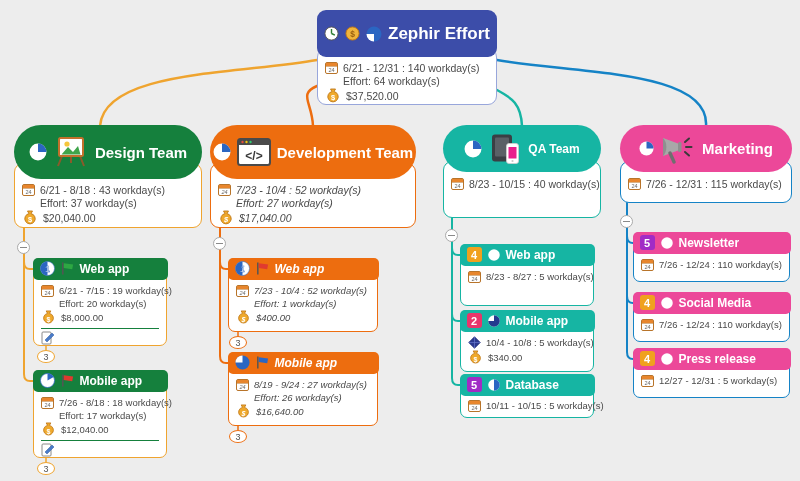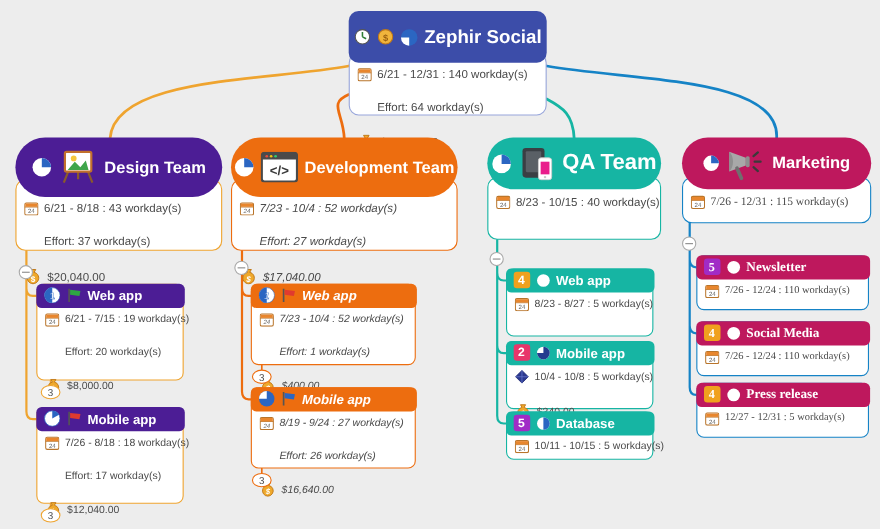--- a/index.html
+++ b/index.html
@@ -5,41 +5,41 @@
   html,body{margin:0;padding:0;background:#EDEDED;}
   .canvas{position:relative;width:800px;height:481px;background:#EDEDED;
           font-family:"Liberation Sans",sans-serif;overflow:hidden;}
   svg.wires{position:absolute;left:0;top:0;z-index:0;}
   svg.wires path{fill:none;stroke-linecap:round;}
   .node{position:absolute;z-index:1;}
   .pill{position:absolute;left:0;right:0;top:0;display:flex;align-items:center;justify-content:center;
         gap:6px;color:#fff;font-weight:bold;z-index:2;}
   .icard{position:absolute;left:0;right:0;background:#fff;border:1.5px solid;border-radius:9px;z-index:1;
          box-sizing:border-box;}
-  .rows{display:flex;flex-direction:column;gap:18px;padding:3px 5px 0 7px;}
+  .rows{display:flex;flex-direction:column;gap:1px;padding:3px 5px 0 7px;}
   .row{display:flex;align-items:center;gap:5px;font-size:10.5px;color:#4A4A4A;white-space:nowrap;}
   .row.indent{padding-left:18px;align-items:center;}
   .child{position:absolute;background:#fff;border:1.5px solid;border-radius:7px;z-index:1;box-sizing:border-box;}
   .child .row{font-size:9.5px;}
   .chead{display:flex;align-items:center;gap:5px;color:#fff;font-weight:bold;font-size:12px;
          padding:0 7px;height:22px;border-radius:5px;margin:-1.5px -1.5px 0 -1.5px;}
   .divider{height:1.5px;margin:2px 2px 1px 0;}
   .badge{width:15px;height:15px;border-radius:3px;color:#fff;font-weight:bold;font-size:11px;
          display:flex;align-items:center;justify-content:center;flex:0 0 auto;}
   .collapse{position:absolute;width:13px;height:13px;border-radius:50%;background:#fff;
             border:1px solid #A9A9A9;box-sizing:border-box;z-index:3;
             display:flex;align-items:center;justify-content:center;}
   .collapse i{display:block;width:7px;height:1.5px;background:#8A8A8A;}
   .subcount{position:absolute;width:18px;height:13px;border-radius:50%;background:#fff;font-size:9px;
             color:#555;display:flex;align-items:center;justify-content:center;z-index:2;box-sizing:border-box;}
   .bg-indigo{background:#3C4DA9;}
-  .bg-amber{background:#4c1d95;}  .b-amber{border-color:#EFA42F;}  .s-amber{stroke:#EFA42F;}
+  .bg-amber{background:#15803d;}  .b-amber{border-color:#EFA42F;}  .s-amber{stroke:#EFA42F;}
   .bg-orange{background:#ED6D0F;} .b-orange{border-color:#ED6D0F;font-style:italic;} .s-orange{stroke:#ED6D0F;}
   .bg-teal{background:#16B5A3;}   .b-teal{border-color:#16B5A3;}   .s-teal{stroke:#16B5A3;}
-  .bg-blue{background:#be185d;}   .b-blue{border-color:#1583C6;font-family:Liberation Serif, serif;}   .s-blue{stroke:#1583C6;}
+  .bg-blue{background:#ec4899;}   .b-blue{border-color:#1583C6;}   .s-blue{stroke:#1583C6;}
   .oc-amber{border:1.3px solid #EFA42F;} .oc-orange{border:1.3px solid #ED6D0F;}
   .i13{width:13px;height:13px;flex:0 0 auto;} .i14{width:14px;height:14px;flex:0 0 auto;}
   .i15{width:15px;height:15px;flex:0 0 auto;} .i16{width:16px;height:16px;flex:0 0 auto;}
   .i18{width:18px;height:18px;flex:0 0 auto;}
   svg text{font-family:"Liberation Sans",sans-serif;}
 </style>
 </head>
 <body>
 
 <div class="canvas">
@@ -175,21 +175,21 @@
     <div class="pill bg-indigo" style="height:47px;border-radius:9px;font-size:17px">
       <svg class="i15">
           <use href="#clock"></use>
         </svg>
       <svg class="i15">
           <use href="#coin"></use>
         </svg>
       <svg class="i16">
           <use href="#pieroot"></use>
         </svg>
-      <span>Zephir Social</span>
+      <span>Zephir Effort</span>
     </div>
   </div>
 
   <div class="node" style="left:14px;top:125px;width:188px;height:103px">
     <div class="icard b-amber" style="top:38px;height:65px">
       <div class="rows" style="padding-top:19px">
         <div class="row">
             <svg class="i13">
               <use href="#cal"></use>
             </svg>
@@ -252,21 +252,21 @@
     <div class="icard b-teal" style="top:36px;height:57px">
       <div class="rows" style="padding-top:15px">
         <div class="row">
             <svg class="i13">
               <use href="#cal"></use>
             </svg>
             <span>8/23 - 10/15 : 40 workday(s)</span>
           </div>
       </div>
     </div>
-    <div class="pill bg-teal" style="height:47px;border-radius:24px;font-size:20px">
+    <div class="pill bg-teal" style="height:47px;border-radius:24px;font-size:12px">
       <svg class="i18">
           <use href="#pieq"></use>
         </svg>
       <svg width="34" height="30" style="flex:0 0 auto">
           <use href="#devices"></use>
         </svg>
       <span>QA Team</span>
     </div>
   </div>
 

